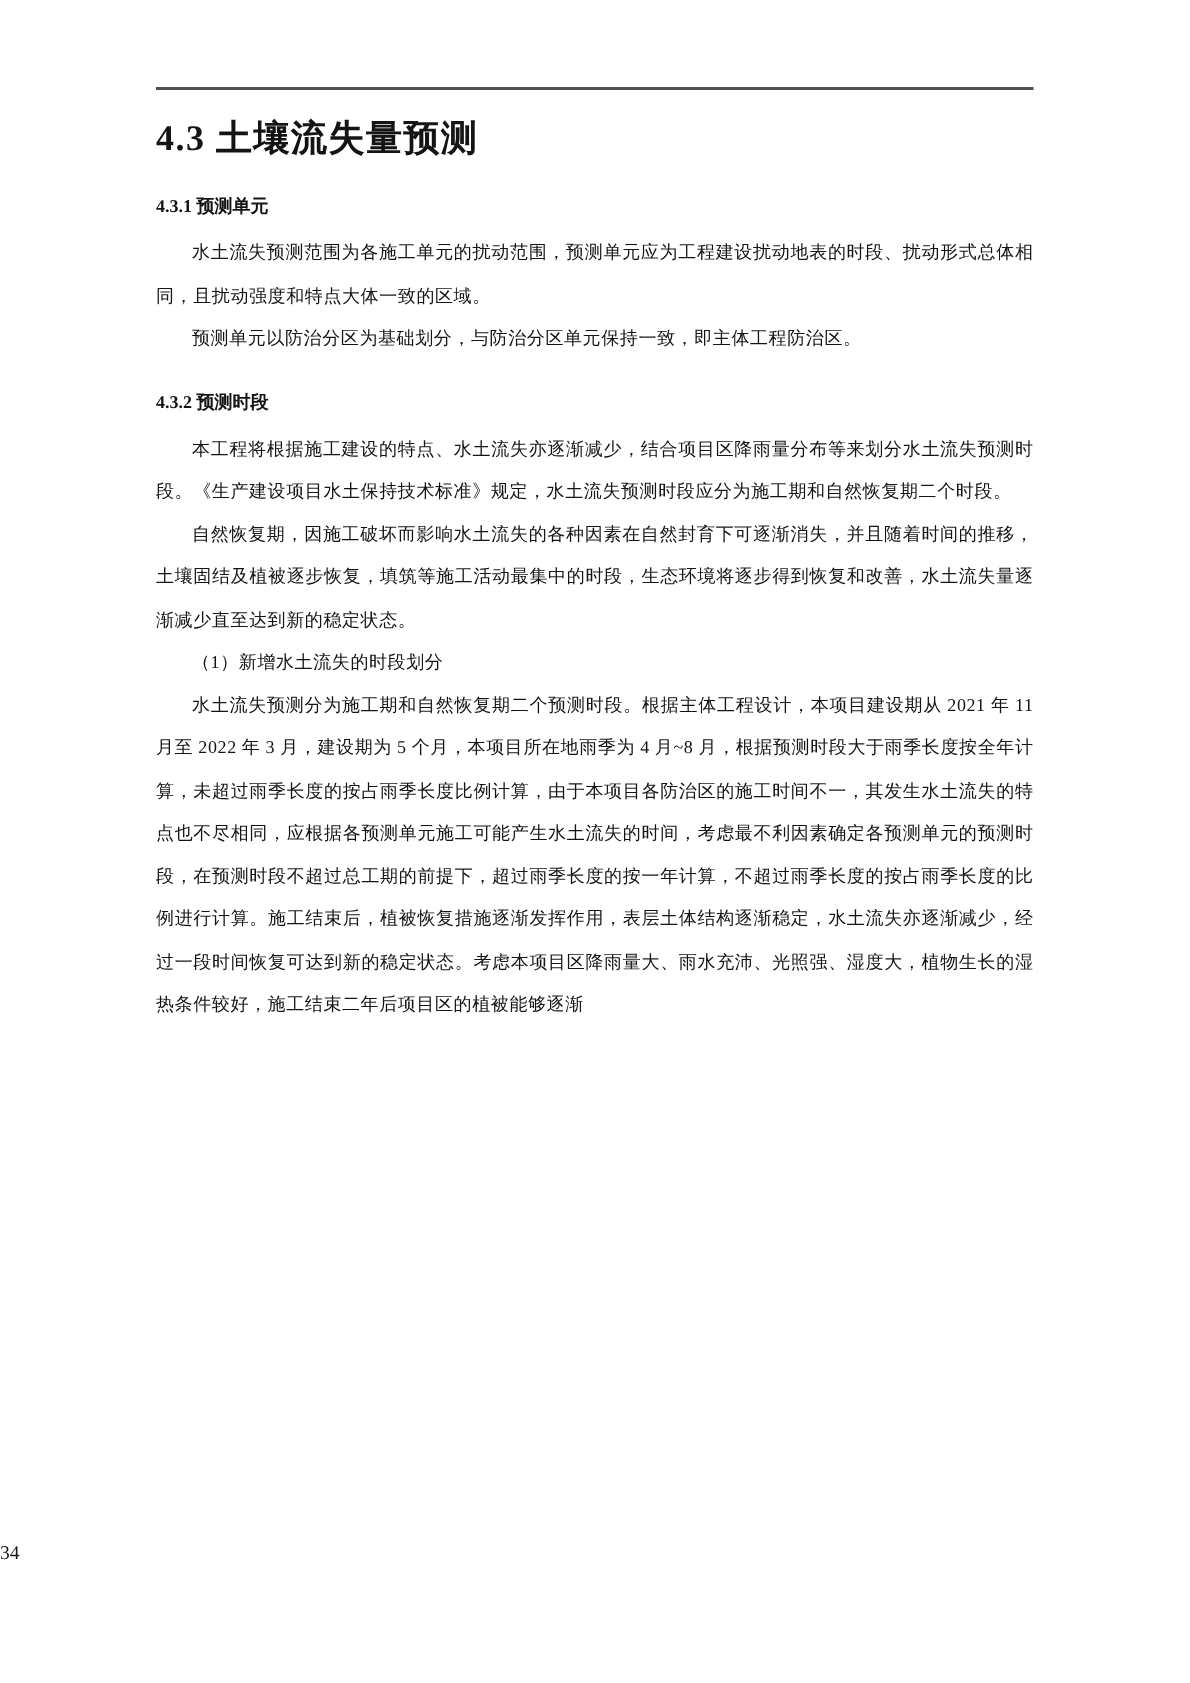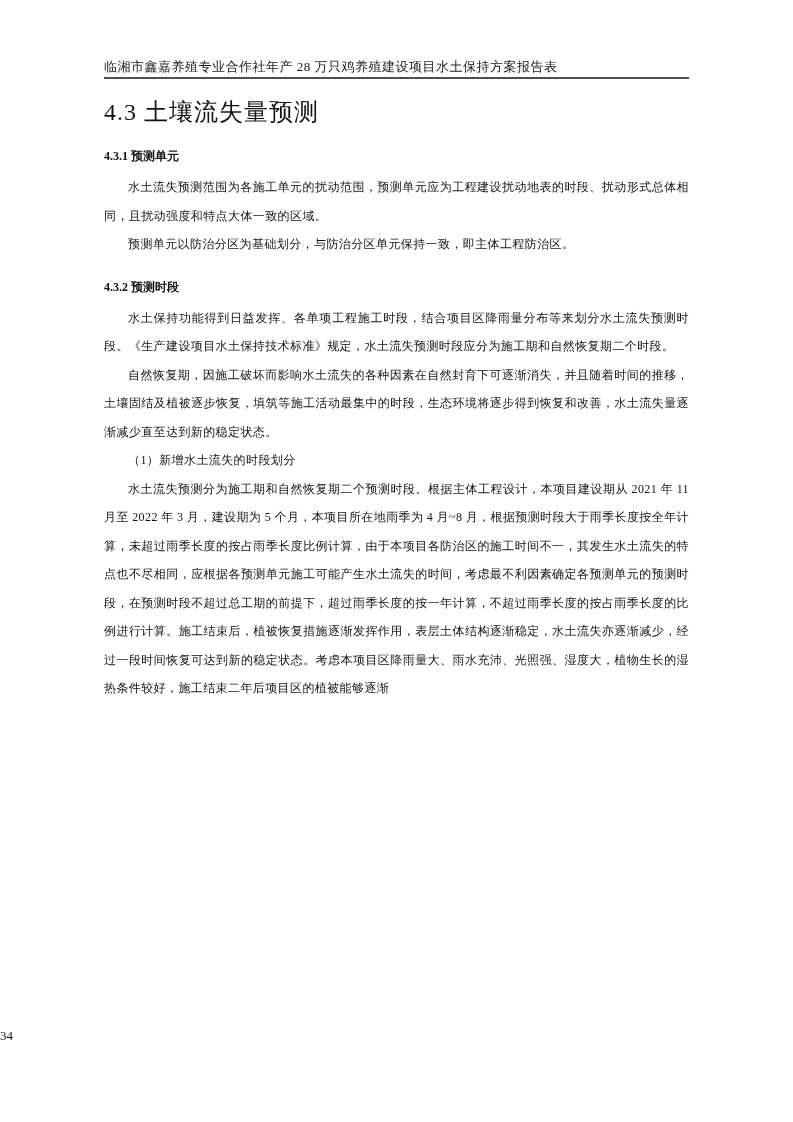--- a/index.html
+++ b/index.html
@@ -31,21 +31,21 @@
   .header-divider {
     margin-top: 1px;
     border: 0;
     border-top: 2px solid #4f4f4f;
     height: 0;
   }
   .section-title {
     margin: 17px 0 0 0;
     font-size: 24px;
     line-height: 32px;
-    font-weight: normal;
+    font-weight: bold;
     letter-spacing: 1px;
   }
   .subsection-title {
     margin: 17px 0 5px 0;
     font-size: 12px;
     line-height: 23px;
     font-weight: bold;
   }
   .para {
     margin: 0;
@@ -66,35 +66,34 @@
     font-size: 13px;
     color: #1a1a1a;
   }
 </style>
 </head>
 <body>
 
 <div class="page">
 
   <div class="page-header">
-    <div class="header-title">临湘市鑫嘉养殖专业合作社年产 28 万只鸡养殖建设项目水土保持方案报告表</div>
     <hr class="header-divider">
   </div>
 
   <h1 class="section-title">4.3 土壤流失量预测</h1>
 
   <h2 class="subsection-title">4.3.1 预测单元</h2>
 
   <p class="para">水土流失预测范围为各施工单元的扰动范围，预测单元应为工程建设扰动地表的时段、扰动形式总体相同，且扰动强度和特点大体一致的区域。</p>
 
   <p class="para">预测单元以防治分区为基础划分，与防治分区单元保持一致，即主体工程防治区。</p>
 
   <h2 class="subsection-title">4.3.2 预测时段</h2>
 
-  <p class="para">水土保持功能得到日益发挥、各单项工程施工时段，结合项目区降雨量分布等来划分水土流失预测时段。《生产建设项目水土保持技术标准》规定，水土流失预测时段应分为施工期和自然恢复期二个时段。</p>
+  <p class="para">本工程将根据施工建设的特点、水土流失亦逐渐减少，结合项目区降雨量分布等来划分水土流失预测时段。《生产建设项目水土保持技术标准》规定，水土流失预测时段应分为施工期和自然恢复期二个时段。</p>
 
 
   <p class="para">自然恢复期，因施工破坏而影响水土流失的各种因素在自然封育下可逐渐消失，并且随着时间的推移，土壤固结及植被逐步恢复，填筑等施工活动最集中的时段，生态环境将逐步得到恢复和改善，水土流失量逐渐减少直至达到新的稳定状态。</p>
 
   <p class="para">（1）新增水土流失的时段划分</p>
 
   <p class="para">水土流失预测分为施工期和自然恢复期二个预测时段。根据主体工程设计，本项目建设期从 2021 年 11 月至 2022 年 3 月，建设期为 5 个月，本项目所在地雨季为 4 月~8 月，根据预测时段大于雨季长度按全年计算，未超过雨季长度的按占雨季长度比例计算，由于本项目各防治区的施工时间不一，其发生水土流失的特点也不尽相同，应根据各预测单元施工可能产生水土流失的时间，考虑最不利因素确定各预测单元的预测时段，在预测时段不超过总工期的前提下，超过雨季长度的按一年计算，不超过雨季长度的按占雨季长度的比例进行计算。施工结束后，植被恢复措施逐渐发挥作用，表层土体结构逐渐稳定，水土流失亦逐渐减少，经过一段时间恢复可达到新的稳定状态。考虑本项目区降雨量大、雨水充沛、光照强、湿度大，植物生长的湿热条件较好，施工结束二年后项目区的植被能够逐渐</p>
 
   <div class="page-footer">
     <span class="page-number">34</span>

